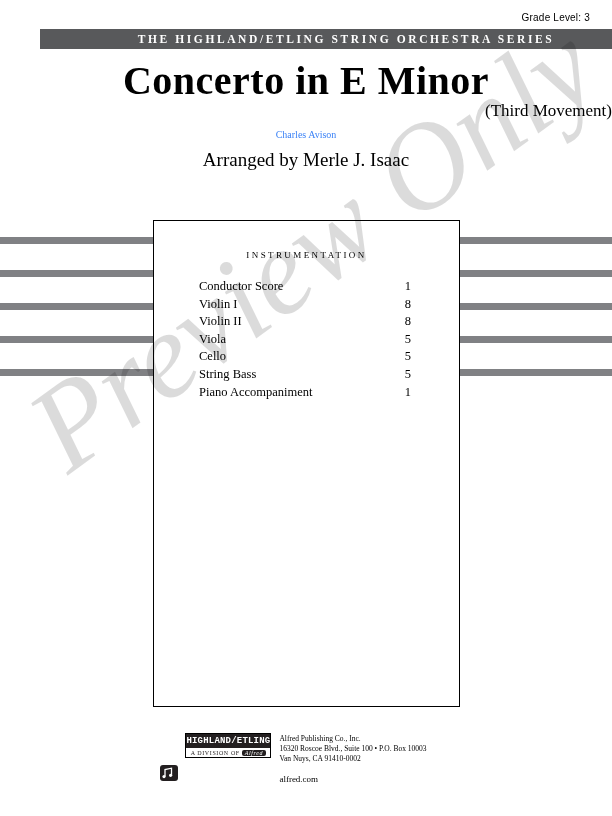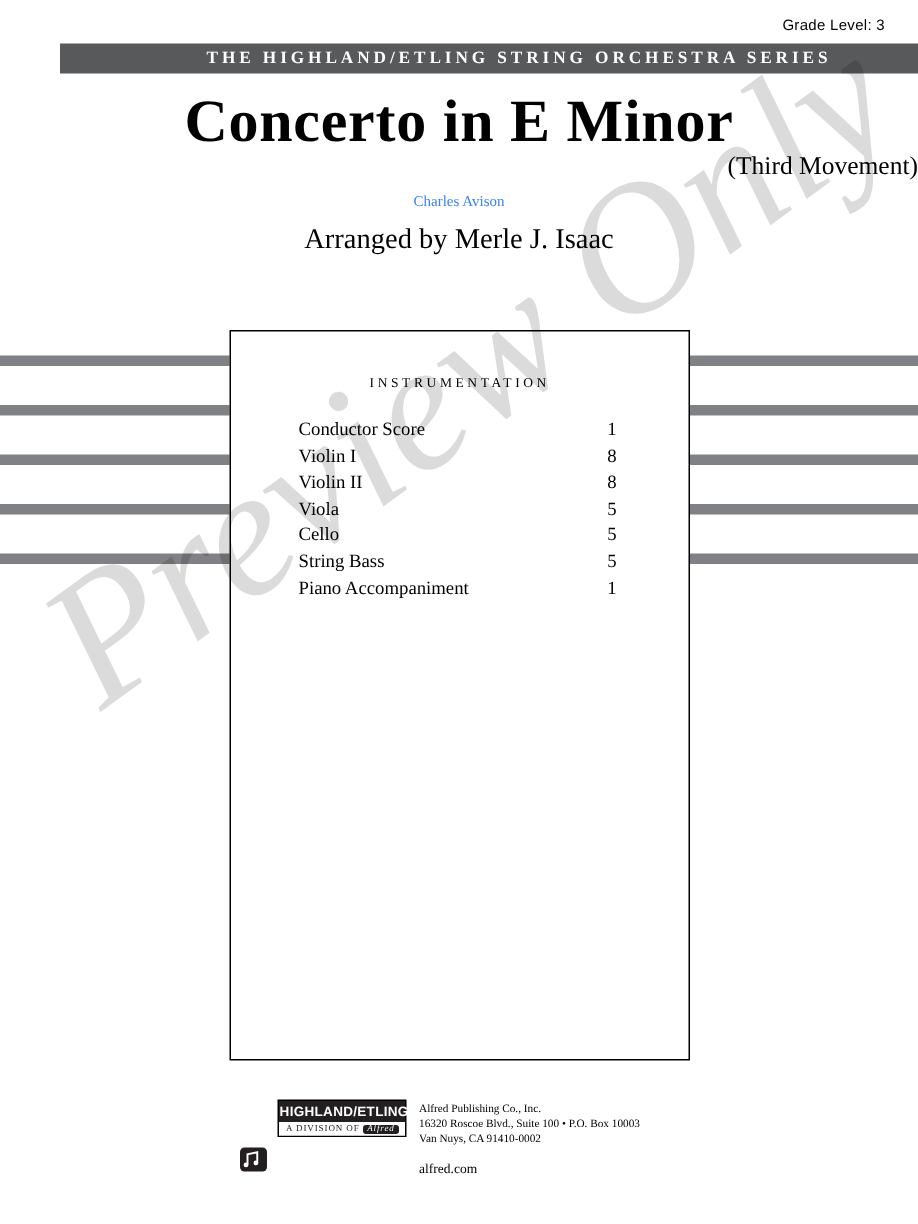--- a/index.html
+++ b/index.html
@@ -164,21 +164,21 @@
   }
   .logo-box {
     width: 86px;
     border: 1px solid #000;
     box-sizing: border-box;
     margin-right: 8px;
   }
   .logo-top {
     background: #231f20;
     color: #ffffff;
-    font-family: Liberation Sans, sans-serif;
+    font-family: Liberation Mono, monospace;
     font-weight: bold;
     font-size: 9px;
     text-align: center;
     padding: 2px 0 2px 0;
     letter-spacing: 0.2px;
   }
   .logo-bottom {
     background: #ffffff;
     color: #231f20;
     font-family: "Liberation Serif", serif;

